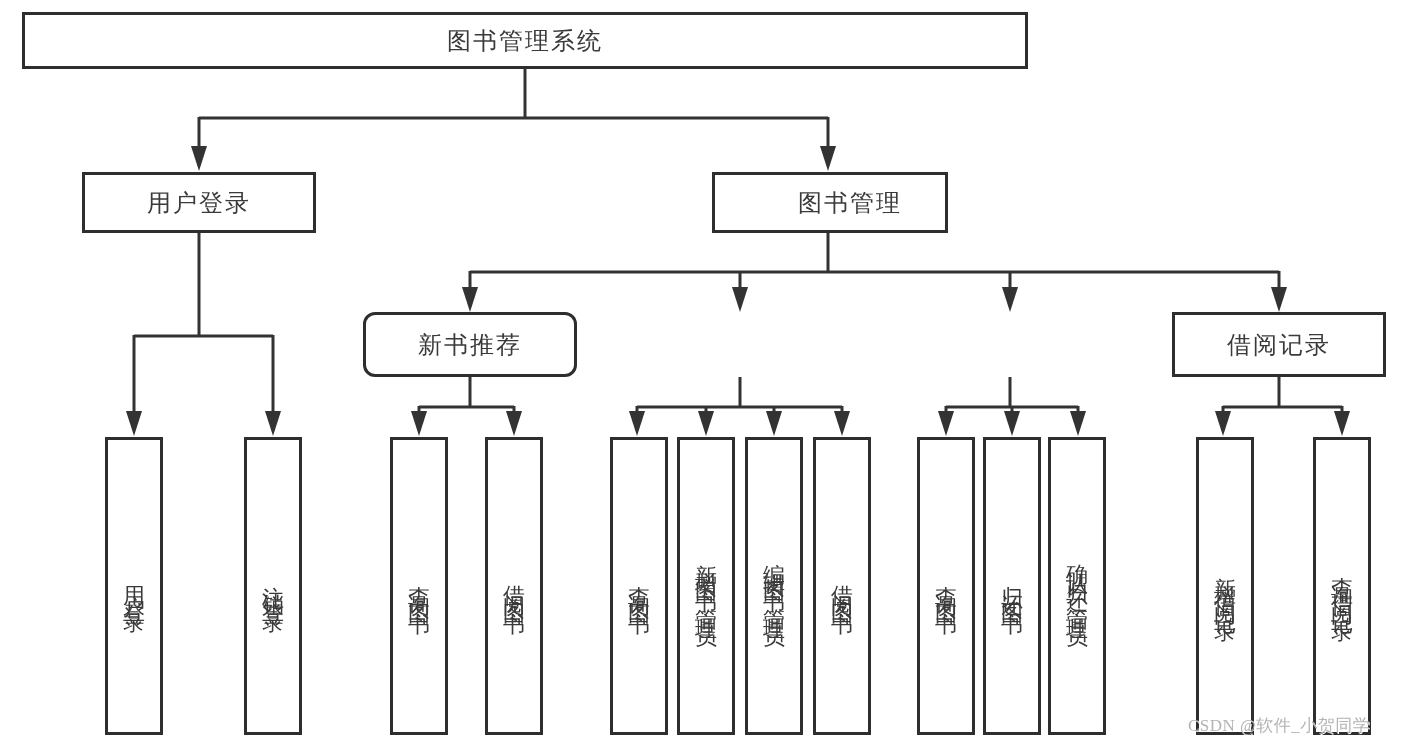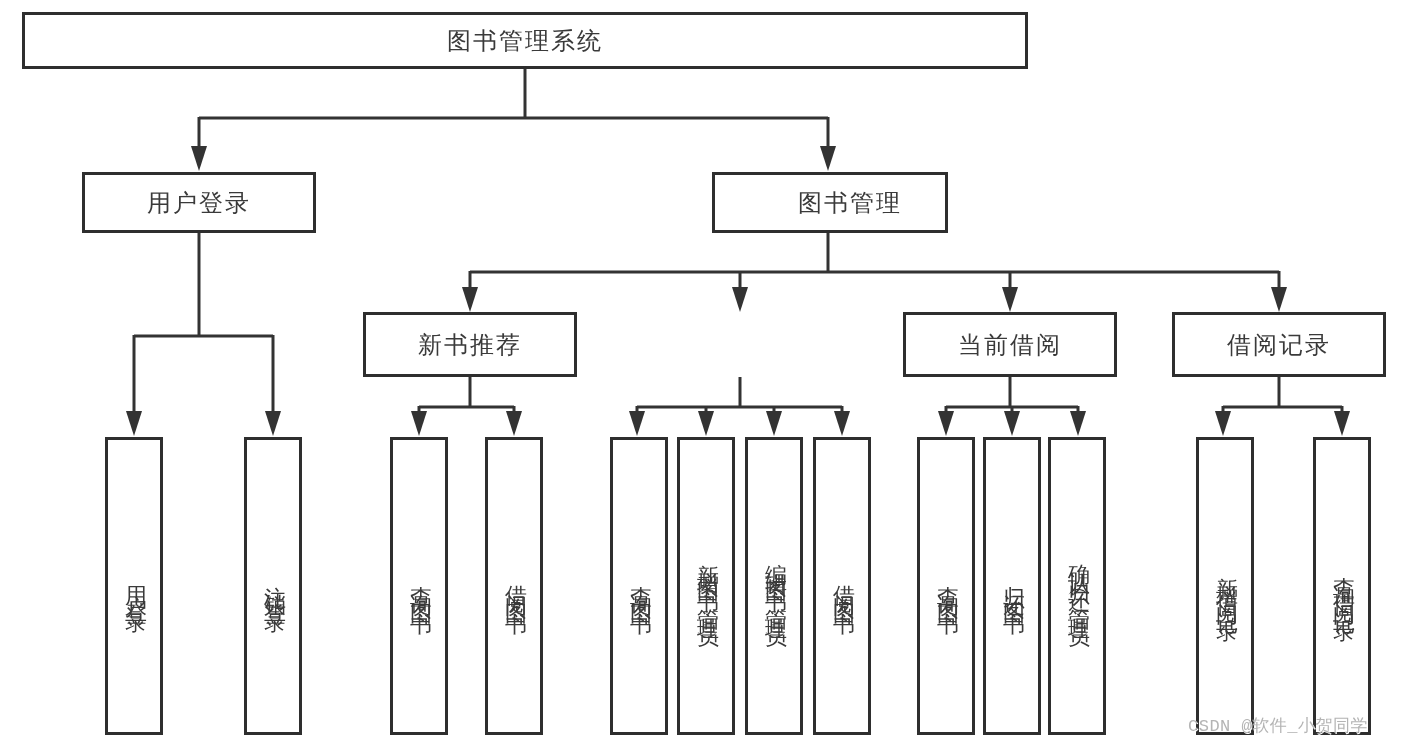--- a/index.html
+++ b/index.html
@@ -5,21 +5,21 @@
   html, body {
     margin: 0;
     padding: 0;
     background: #ffffff;
   }
   .canvas {
     position: relative;
     width: 1405px;
     height: 747px;
     background: #ffffff;
-    font-family: Liberation Mono, monospace;
+    font-family: Liberation Serif, serif;
     overflow: hidden;
     text-align: center;
   }
   .connectors {
     position: absolute;
     left: 0;
     top: 0;
     width: 1405px;
     height: 747px;
     z-index: 1;
@@ -36,21 +36,21 @@
     z-index: 2;
   }
   .node.h {
     font-size: 24px;
     letter-spacing: 2px;
   }
   .node.root  { left: 22px;  top: 12px;  width: 1006px; height: 57px; }
   .node.lvl1a { left: 82px;  top: 172px; width: 234px;  height: 61px; }
   .node.lvl1b { left: 712px; top: 172px; width: 236px;  height: 61px; padding-left: 40px; }
   .node.lvl2  { top: 312px; height: 65px; width: 214px; }
-  .node.l2a { left: 363px; }
+  .node.l2a { left: 363px; border-radius: 12px; }
   .node.l2b { left: 633px; }
   .node.l2c { left: 903px; }
   .node.l2d { left: 1172px; }
   .node.leaf {
     top: 437px;
     height: 298px;
     width: 58px;
   }
   .node.leaf .vtext {
     writing-mode: vertical-rl;
@@ -164,23 +164,20 @@
   <div class="node h lvl1a">
     <span>用户登录</span>
   </div>
   <div class="node h lvl1b">
     <span>图书管理</span>
   </div>
 
   <div class="node h lvl2 l2a">
     <span>新书推荐</span>
   </div>
-  <div class="node h lvl2 l2c">
-    <span>当前借阅</span>
-  </div>
   <div class="node h lvl2 l2d">
     <span>借阅记录</span>
   </div>
 
   <div class="node leaf lf1">
     <span class="vtext">用户登录</span>
   </div>
   <div class="node leaf lf2">
     <span class="vtext">注销登录</span>
   </div>

